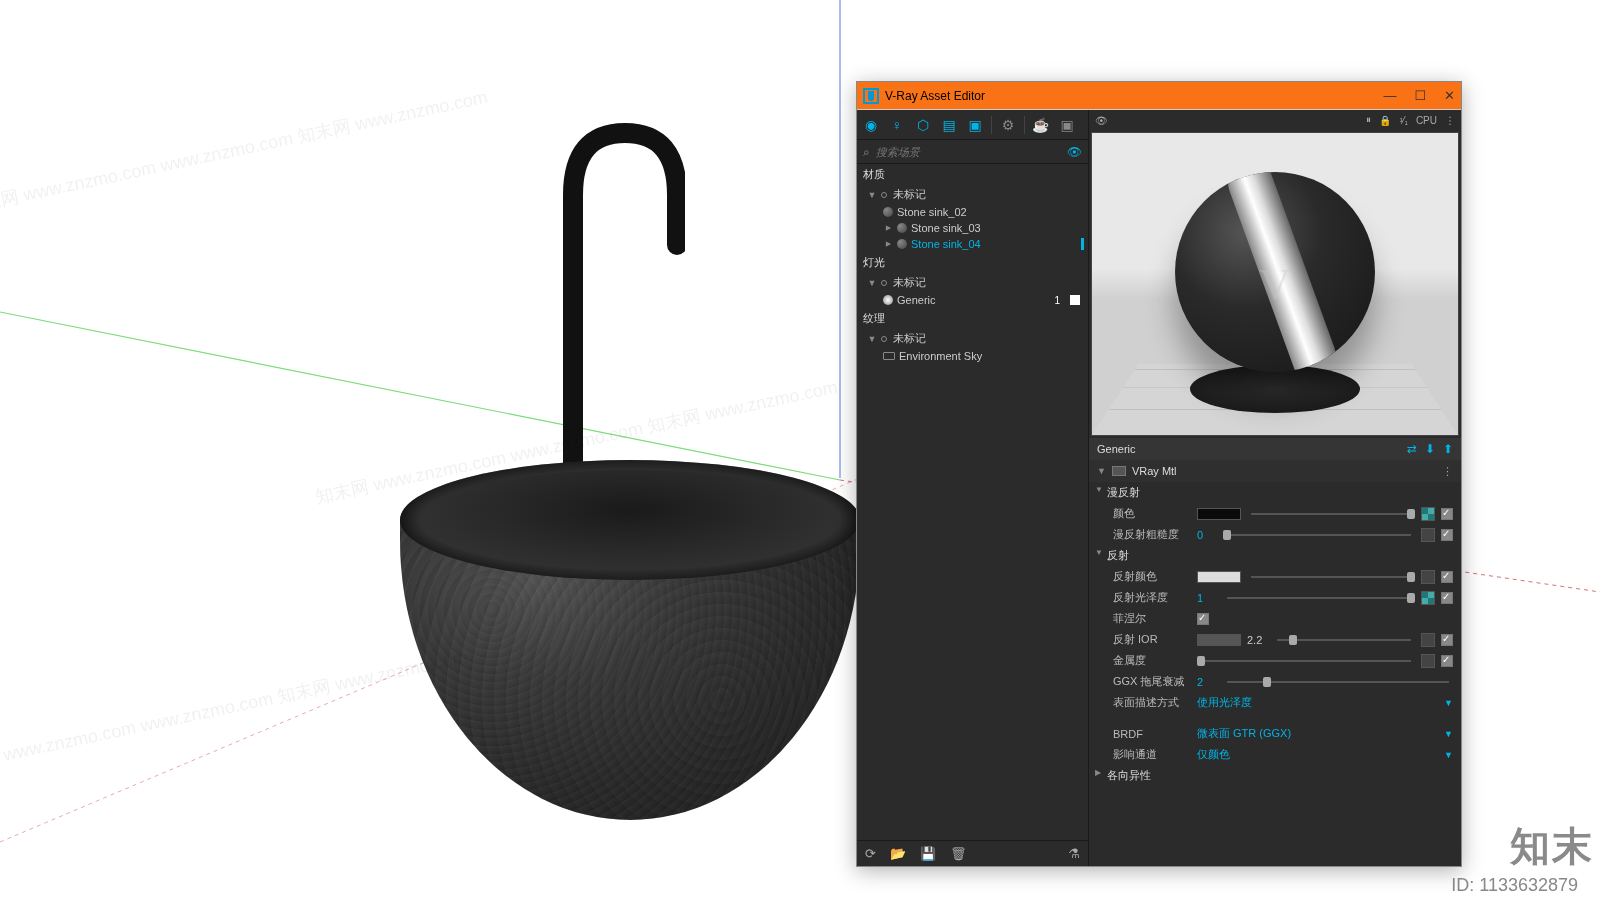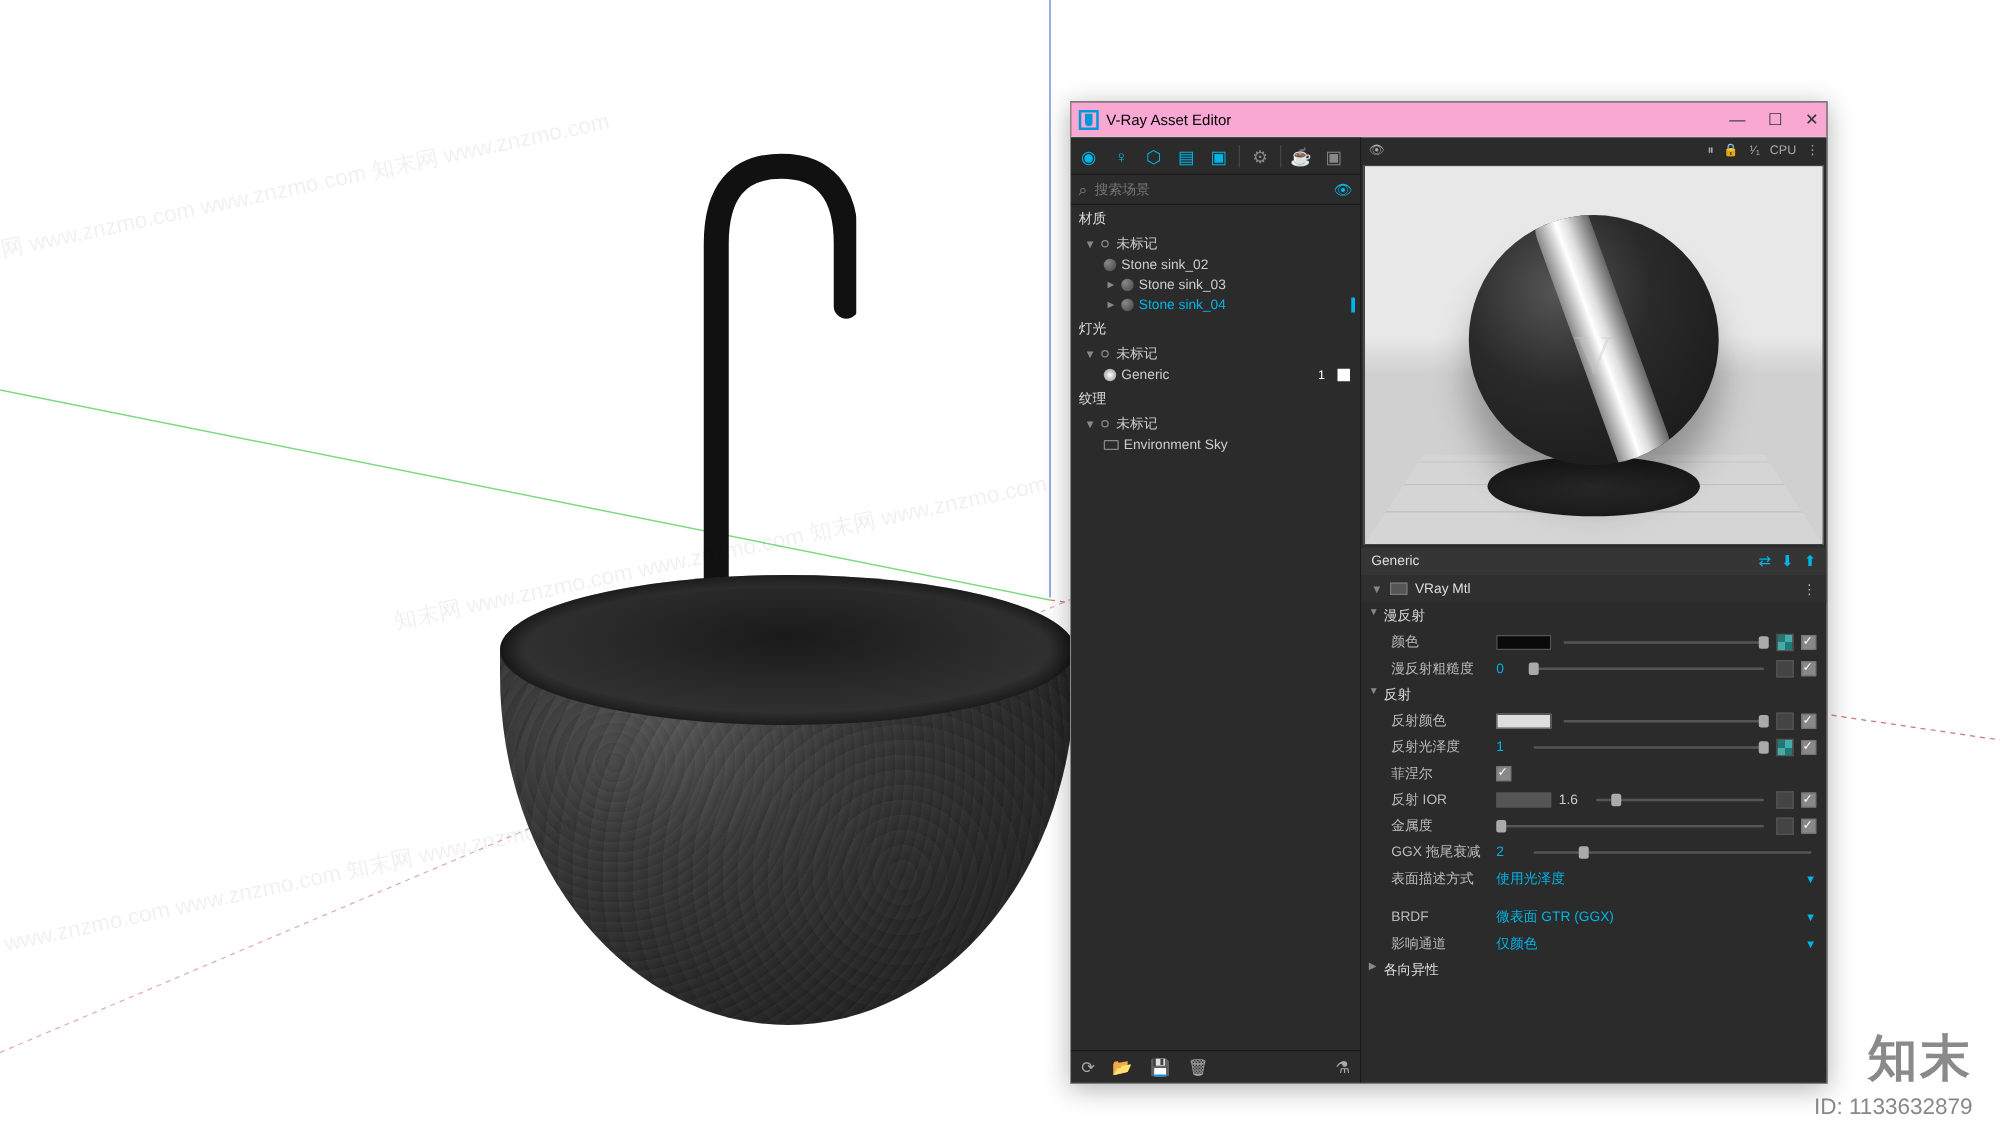--- a/index.html
+++ b/index.html
@@ -7,35 +7,35 @@
 .viewport{position:absolute;inset:0;background:#fff}
 .viewport svg{position:absolute;inset:0}
 .sink-bowl{position:absolute;left:400px;top:460px;width:460px;height:380px}
 .sink-bowl .rim{position:absolute;left:0;top:0;width:460px;height:120px;border-radius:50%;background:radial-gradient(ellipse at center,#2f2f2f 0%,#454545 40%,#3a3a3a 70%,#555 100%);box-shadow:inset 0 0 30px #000}
 .sink-bowl .inner{position:absolute;left:20px;top:10px;width:420px;height:100px;border-radius:50%;background:radial-gradient(ellipse at 50% 40%,#1a1a1a 0%,#2a2a2a 50%,#383838 100%)}
 .sink-bowl .body{position:absolute;left:0;top:60px;width:460px;height:300px;border-radius:0 0 230px 230px/0 0 280px 280px;background:radial-gradient(ellipse at 30% 20%,#555 0%,#3a3a3a 30%,#2a2a2a 60%,#1a1a1a 100%);overflow:hidden}
 .sink-bowl .texture{position:absolute;inset:0;background:repeating-radial-gradient(circle at 20% 30%,rgba(255,255,255,.04) 0,transparent 8px),repeating-radial-gradient(circle at 70% 60%,rgba(0,0,0,.15) 0,transparent 12px)}
 .faucet{position:absolute;left:555px;top:115px;width:130px;height:370px}
 .faucet svg{position:absolute;inset:0}
 .editor{position:absolute;left:856px;top:81px;width:606px;height:786px;background:#2b2b2b;border:1px solid #888;box-shadow:0 4px 20px rgba(0,0,0,.3);display:flex;flex-direction:column}
-.titlebar{height:28px;background:#f9a8d4;display:flex;align-items:center;padding:0 6px;border-bottom:1px solid #ccc}
+.titlebar{height:28px;background:#f97316;display:flex;align-items:center;padding:0 6px;border-bottom:1px solid #ccc}
 .titlebar .logo{width:16px;height:16px;border:2px solid #0098d9;position:relative;margin-right:6px}
 .titlebar .logo::after{content:"";position:absolute;left:3px;top:1px;width:6px;height:10px;background:#0098d9;border-radius:0 0 3px 3px}
 .titlebar .ttl{font-size:12px;color:#000}
 .titlebar .winbtns{margin-left:auto;display:flex;gap:18px;font-size:13px;color:#333}
 .titlebar .winbtns span{cursor:default}
 .ed-body{flex:1;display:flex;min-height:0}
 .left-pane{width:232px;display:flex;flex-direction:column;border-right:1px solid #1a1a1a;background:#2b2b2b}
 .toolbar{height:30px;background:#2b2b2b;display:flex;align-items:center;padding:0 4px;gap:6px;border-bottom:1px solid #1a1a1a}
 .toolbar .ico{width:20px;height:20px;display:flex;align-items:center;justify-content:center;color:#00b4e6;font-size:14px}
 .toolbar .ico.dim{color:#888}
 .toolbar .sep{width:1px;height:18px;background:#444}
 .search{height:24px;display:flex;align-items:center;padding:0 6px;gap:6px;border-bottom:1px solid #1a1a1a}
 .search .mag{color:#888;font-size:12px}
-.search input{flex:1;background:transparent;border:none;color:#888;font-size:11px;outline:none;}
+.search input{flex:1;background:transparent;border:none;color:#888;font-size:11px;outline:none;font-style:italic}
 .search .eye{color:#00b4e6;font-size:12px}
 .tree{flex:1;overflow:auto;font-size:11px;color:#ccc}
 .tree .hdr{padding:3px 6px;color:#ddd;font-size:11px}
 .tree .node{display:flex;align-items:center;padding:2px 4px;gap:4px;position:relative}
 .tree .node .arr{color:#888;font-size:9px;width:10px;text-align:center}
 .tree .node .arr.r{transform:rotate(-90deg);display:inline-block}
 .tree .node .dot{width:6px;height:6px;border-radius:50%;border:1px solid #888;margin-right:2px}
 .tree .node .ball{width:10px;height:10px;border-radius:50%;background:radial-gradient(circle at 30% 30%,#888,#444)}
 .tree .node .sun{width:10px;height:10px;border-radius:50%;background:radial-gradient(circle,#fff,#888);position:relative}
 .tree .node .sky{width:12px;height:8px;border:1px solid #888;border-radius:1px}
@@ -80,21 +80,21 @@
 .prop .val{color:#00b4e6;font-size:11px;min-width:20px}
 .prop .val.w{color:#ccc}
 .prop .tex{width:14px;height:14px;background:repeating-conic-gradient(#4aa 0 25%,#277 0 50%);border:1px solid #555;flex-shrink:0}
 .prop .tex.g{background:#444}
 .prop .chk{width:12px;height:12px;border:1px solid #777;flex-shrink:0}
 .prop .chk.on{background:#888;position:relative}
 .prop .chk.on::after{content:"✓";position:absolute;left:0;top:-2px;font-size:10px;color:#fff}
 .prop .link{color:#00b4e6}
 .prop .dd{margin-left:auto;color:#00b4e6;font-size:9px}
 .wm{position:absolute;color:rgba(0,0,0,.06);font-size:18px;transform:rotate(-12deg);pointer-events:none;white-space:nowrap}
-.brand{position:absolute;right:22px;bottom:34px;font-size:40px;color:#8a8a8a;font-weight:600;letter-spacing:2px;text-shadow:0 1px 0 #fff}
+.brand{position:absolute;right:6px;bottom:34px;font-size:40px;color:#8a8a8a;font-weight:600;letter-spacing:2px;text-shadow:0 1px 0 #fff}
 .idtxt{position:absolute;right:22px;bottom:12px;font-size:18px;color:#888}
 </style>
 </head>
 <body>
 
 <div class="viewport">
   <svg width="1600" height="908">
     <line x1="0" y1="312" x2="840" y2="480" stroke="#7bdc7b" stroke-width="1.2"></line>
     <line x1="840" y1="480" x2="1600" y2="592" stroke="#b93a3a" stroke-width="1" stroke-dasharray="4 4" opacity=".7"></line>
     <line x1="0" y1="842" x2="860" y2="478" stroke="#d88" stroke-width="1" stroke-dasharray="4 4" opacity=".7"></line>
@@ -274,21 +274,21 @@
             <span class="tex"></span>
             <span class="chk on"></span>
           </div>
         <div class="prop">
             <span class="lbl">菲涅尔</span>
             <span class="chk on"></span>
           </div>
         <div class="prop">
             <span class="lbl">反射 IOR</span>
             <span class="swatch grey"></span>
-            <span class="val w">1.6</span>
+            <span class="val w">2.2</span>
             <div class="slider">
               <div class="thumb" style="left:12%"></div>
             </div>
             <span class="tex g"></span>
             <span class="chk on"></span>
           </div>
         <div class="prop">
             <span class="lbl">金属度</span>
             <div class="slider">
               <div class="thumb" style="left:0%"></div>

